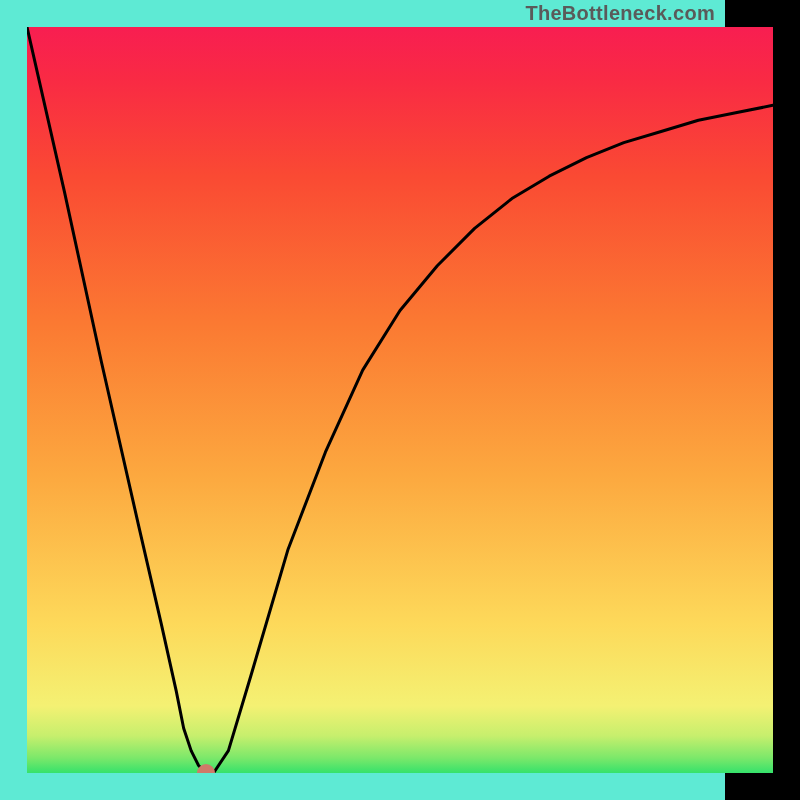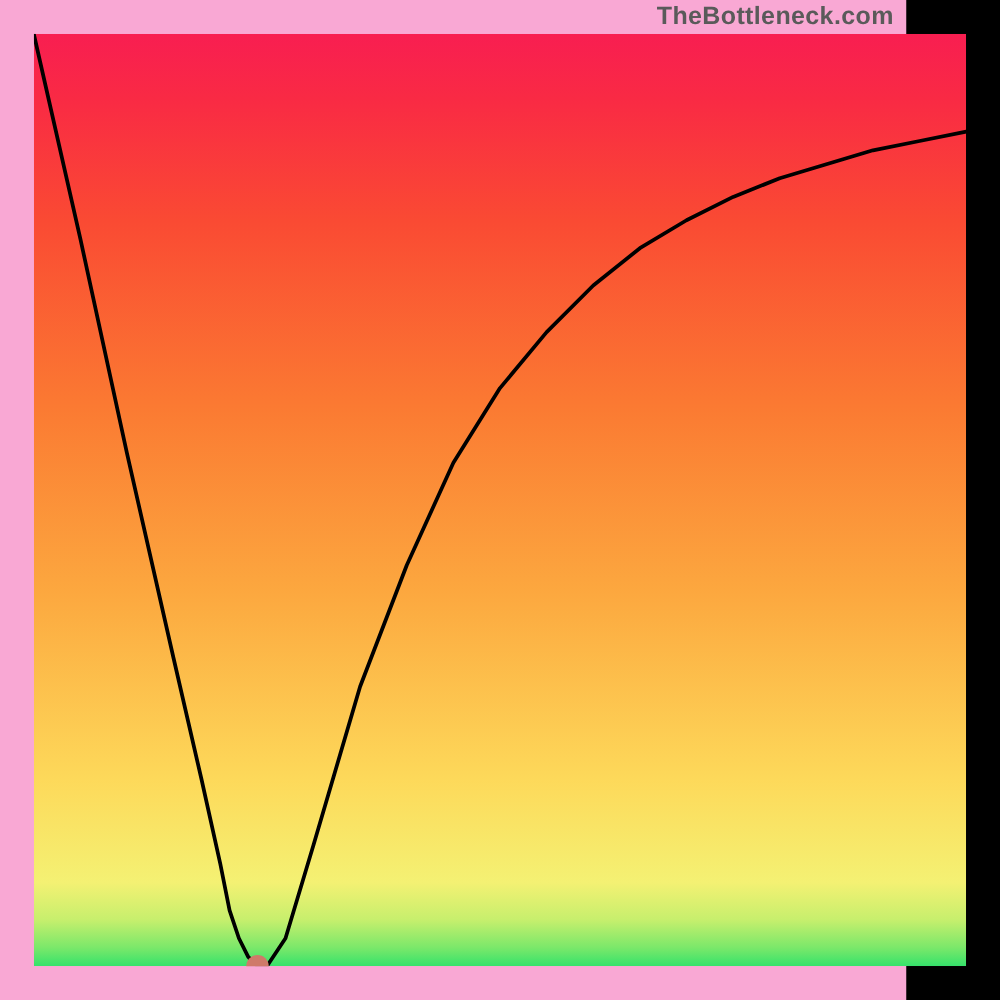--- a/index.html
+++ b/index.html
@@ -7,21 +7,21 @@
     padding: 0;
     width: 800px;
     height: 800px;
     background: #000;
     overflow: hidden;
   }
   .frame {
     position: relative;
     width: 725px;
     height: 800px;
-    background: #f9a8d4;
+    background: #5eead4;
   }
   .watermark {
     position: absolute;
     top: 2px;
     right: 10px;
     font-family: Arial, Helvetica, sans-serif;
     font-size: 20px;
     font-weight: 600;
     color: #5a5a5a;
     letter-spacing: 0.3px;

